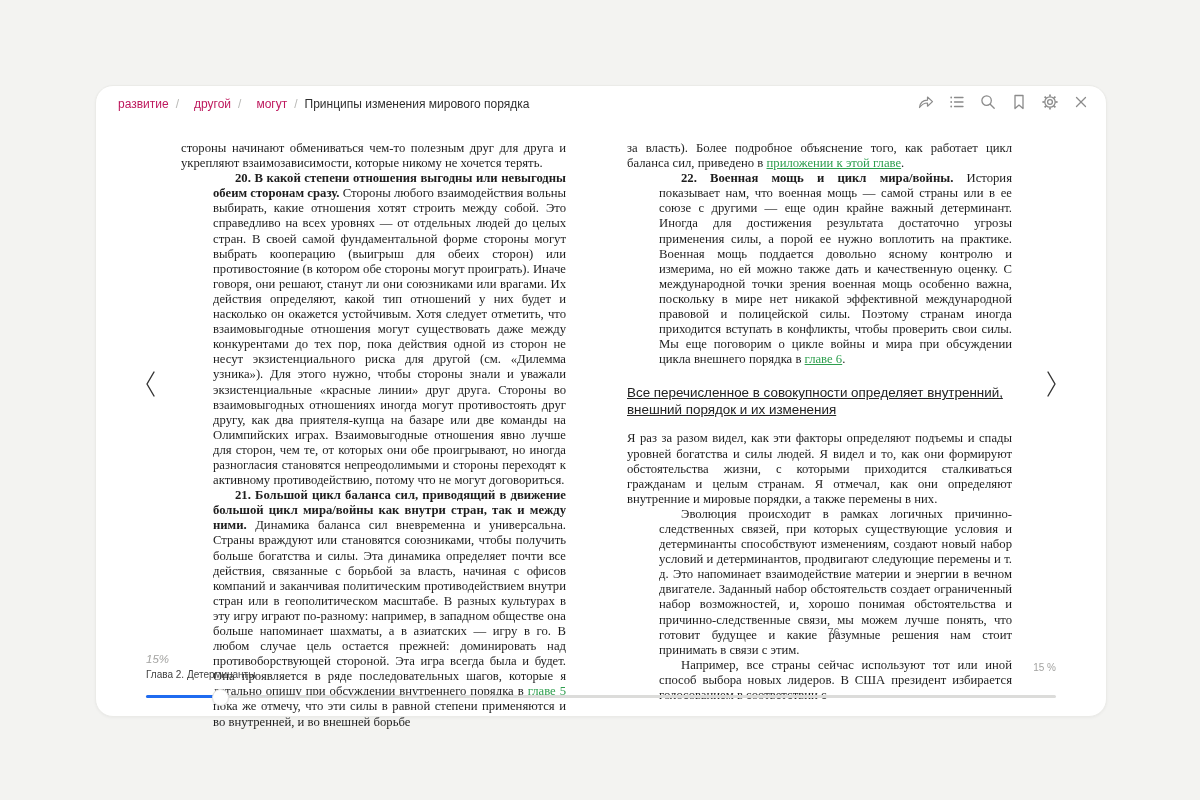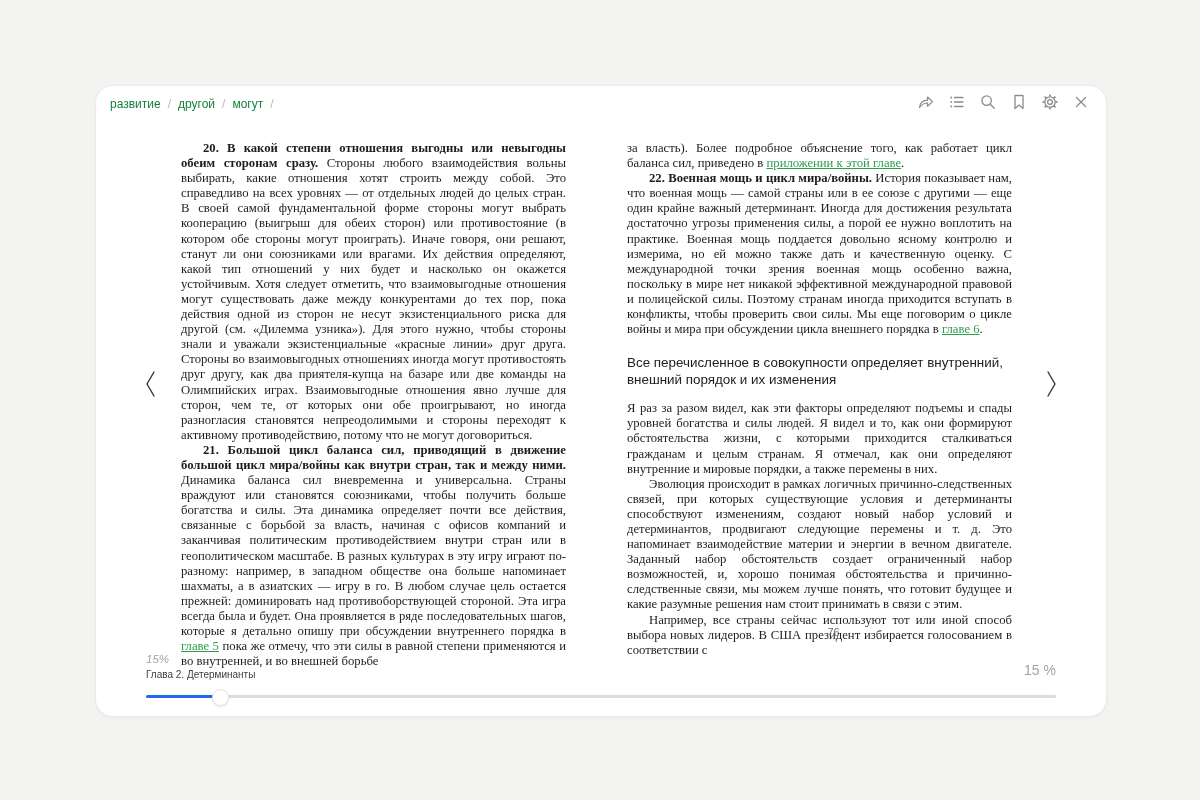--- a/index.html
+++ b/index.html
@@ -12,65 +12,65 @@
   .reader-window{
     position:absolute;left:95px;top:85px;width:1010px;height:630px;
     background:#ffffff;border:1px solid #ebebe8;border-radius:18px;
     box-shadow:0 1px 3px rgba(0,0,0,.04);
   }
   
   .breadcrumb{
     position:absolute;left:14px;top:9px;display:flex;gap:7px;align-items:center;
     font-size:12px;line-height:18px;color:#9b9b9b;white-space:nowrap;
   }
-  .breadcrumb .crumb{color:#15803d;cursor:pointer;}
+  .breadcrumb .crumb{color:#be185d;cursor:pointer;margin-left:8px;}
   .breadcrumb .sep{color:#b9b9b6;}
   .breadcrumb .current{color:#2f2f2f;}
   .toolbar{
     position:absolute;right:16px;top:7px;display:flex;gap:13px;align-items:center;
   }
   .tool-btn{width:18px;height:18px;display:flex;align-items:center;justify-content:center;cursor:pointer;}
   .tool-btn svg{display:block;}
   
   .book-col{
     position:absolute;top:55px;width:385px;
     font-family:"Liberation Serif",serif;
     font-size:12.7px;line-height:15.1px;color:#1d1d1d;
     text-align:justify;
   }
   .col-left{left:85px;}
   .col-right{left:531px;}
   .book-col p{margin:0;}
-  .book-col p.indent{text-indent:22px;}
+  .book-col p.indent{text-indent:22px;margin-left:32px;}
   .lead{font-weight:bold;}
   .green-link{color:#2e9e4e;text-decoration:underline;cursor:pointer;}
   .section-heading{
     font-family:"Liberation Sans",sans-serif;
     font-size:13.4px;line-height:17px;font-weight:500;color:#222;
-    text-align:left;margin:17px 0 13px 0 !important;
+    text-align:left;margin:17px 0 13px 0 !important;text-decoration:underline;
   }
   .bullet{color:#ee3348;font-size:11px;}
   .bi{font-weight:bold;font-style:italic;}
   .page-num{
     position:absolute;top:540px;width:385px;text-align:center;
     font-size:11px;color:#6a6a6a;font-family:"Liberation Sans",sans-serif;
   }
   .pn-left{left:85px;}
   .pn-right{left:545px;}
   
   .nav-arrow{
     position:absolute;top:283px;width:16px;height:30px;cursor:pointer;
     display:flex;align-items:center;justify-content:center;
   }
   .nav-prev{left:46px;}
   .nav-next{right:46px;}
   
   .footer-progress{position:absolute;left:50px;top:567px;font-size:11.5px;color:#a3a3a1;font-style:italic;}
   .footer-chapter{position:absolute;left:50px;top:583px;font-size:10px;color:#3f3f3f;}
-  .footer-right-progress{position:absolute;right:50px;top:576px;font-size:14px;color:#a3a3a1;}
+  .footer-right-progress{position:absolute;right:50px;top:576px;font-size:10px;color:#a3a3a1;}
   .slider{
     position:absolute;left:50px;right:50px;top:603px;height:16px;cursor:pointer;
   }
   .slider-track{
     position:absolute;left:0;right:0;top:6px;height:3px;background:#dcdcda;border-radius:2px;
   }
   .slider-fill{
     position:absolute;left:0;top:6px;height:3px;background:#1f6bf0;border-radius:2px;
   }
   .slider-thumb{
@@ -83,20 +83,21 @@
 
 <div class="reader-window">
 
   <div class="breadcrumb">
     <span class="crumb">развитие</span>
     <span class="sep">/</span>
     <span class="crumb">другой</span>
     <span class="sep">/</span>
     <span class="crumb">могут</span>
     <span class="sep">/</span>
+    <span class="current">Принципы изменения мирового порядка</span>
   </div>
 
   <div class="toolbar">
     <span class="tool-btn">
       <svg width="18" height="18" viewBox="0 0 18 18" fill="none" stroke="#8b8b8b" stroke-width="1.2" stroke-linejoin="round">
         <path d="M2.5 14.5 C3.2 9.5 6.5 7.2 10.5 7.2 L10.5 4 L15.5 8.6 L10.5 13.2 L10.5 10 C7 10 4.6 11.6 2.5 14.5 Z"></path>
       </svg>
     </span>
     <span class="tool-btn">
       <svg width="18" height="18" viewBox="0 0 18 18" stroke="#8b8b8b" stroke-width="1.3" stroke-linecap="round">
@@ -137,20 +138,21 @@
     </span>
     <span class="tool-btn">
       <svg width="18" height="18" viewBox="0 0 18 18" stroke="#8b8b8b" stroke-width="1.3" stroke-linecap="round">
         <line x1="4.5" y1="4.5" x2="13.5" y2="13.5"></line>
         <line x1="13.5" y1="4.5" x2="4.5" y2="13.5"></line>
       </svg>
     </span>
   </div>
 
   <div class="book-col col-left">
+    <p>стороны начинают обмениваться чем-то полезным друг для друга и укрепляют взаимозависимости, которые никому не хочется терять.</p>
     <p class="indent"><span class="lead">20. В какой степени отношения выгодны или невыгодны обеим сторонам сразу.</span><span> Стороны любого взаимодействия вольны выбирать, какие отношения хотят строить между собой. Это справедливо на всех уровнях — от отдельных людей до целых стран. В своей самой фундаментальной форме стороны могут выбрать кооперацию (выигрыш для обеих сторон) или противостояние (в котором обе стороны могут проиграть). Иначе говоря, они решают, станут ли они союзниками или врагами. Их действия определяют, какой тип отношений у них будет и насколько он окажется устойчивым. Хотя следует отметить, что взаимовыгодные отношения могут существовать даже между конкурентами до тех пор, пока действия одной из сторон не несут экзистенциального риска для другой (см. «Дилемма узника»). Для этого нужно, чтобы стороны знали и уважали экзистенциальные «красные линии» друг друга. Стороны во взаимовыгодных отношениях иногда могут противостоять друг другу, как два приятеля-купца на базаре или две команды на Олимпийских играх. Взаимовыгодные отношения явно лучше для сторон, чем те, от которых они обе проигрывают, но иногда разногласия становятся непреодолимыми и стороны переходят к активному противодействию, потому что не могут договориться.</span></p>
     <p class="indent"><span class="lead">21. Большой цикл баланса сил, приводящий в движение большой цикл мира/войны как внутри стран, так и между ними.</span><span> Динамика баланса сил вневременна и универсальна. Страны враждуют или становятся союзниками, чтобы получить больше богатства и силы. Эта динамика определяет почти все действия, связанные с борьбой за власть, начиная с офисов компаний и заканчивая политическим противодействием внутри стран или в геополитическом масштабе. В разных культурах в эту игру играют по-разному: например, в западном обществе она больше напоминает шахматы, а в азиатских — игру в го. В любом случае цель остается прежней: доминировать над противоборствующей стороной. Эта игра всегда была и будет. Она проявляется в ряде последовательных шагов, которые я детально опишу при обсуждении внутреннего порядка в </span><span class="green-link">главе 5</span><span> пока же отмечу, что эти силы в равной степени применяются и во внутренней, и во внешней борьбе</span></p>
   </div>
 
   <div class="book-col col-right">
     <p><span>за власть). Более подробное объяснение того, как работает цикл баланса сил, приведено в </span><span class="green-link">приложении к этой главе</span><span>.</span></p>
     <p class="indent"><span class="lead">22. Военная мощь и цикл мира/войны.</span><span> История показывает нам, что военная мощь — самой страны или в ее союзе с другими — еще один крайне важный детерминант. Иногда для достижения результата достаточно угрозы применения силы, а порой ее нужно воплотить на практике. Военная мощь поддается довольно ясному контролю и измерима, но ей можно также дать и качественную оценку. С международной точки зрения военная мощь особенно важна, поскольку в мире нет никакой эффективной международной правовой и полицейской силы. Поэтому странам иногда приходится вступать в конфликты, чтобы проверить свои силы. Мы еще поговорим о цикле войны и мира при обсуждении цикла внешнего порядка в </span><span class="green-link">главе 6</span><span>.</span></p>
     <p class="section-heading">Все перечисленное в совокупности определяет внутренний, внешний порядок и их изменения</p>
     <p>Я раз за разом видел, как эти факторы определяют подъемы и спады уровней богатства и силы людей. Я видел и то, как они формируют обстоятельства жизни, с которыми приходится сталкиваться гражданам и целым странам. Я отмечал, как они определяют внутренние и мировые порядки, а также перемены в них.</p>
     <p class="indent">Эволюция происходит в рамках логичных причинно-следственных связей, при которых существующие условия и детерминанты способствуют изменениям, создают новый набор условий и детерминантов, продвигают следующие перемены и т. д. Это напоминает взаимодействие материи и энергии в вечном двигателе. Заданный набор обстоятельств создает ограниченный набор возможностей, и, хорошо понимая обстоятельства и причинно-следственные связи, мы можем лучше понять, что готовит будущее и какие разумные решения нам стоит принимать в связи с этим.</p>

